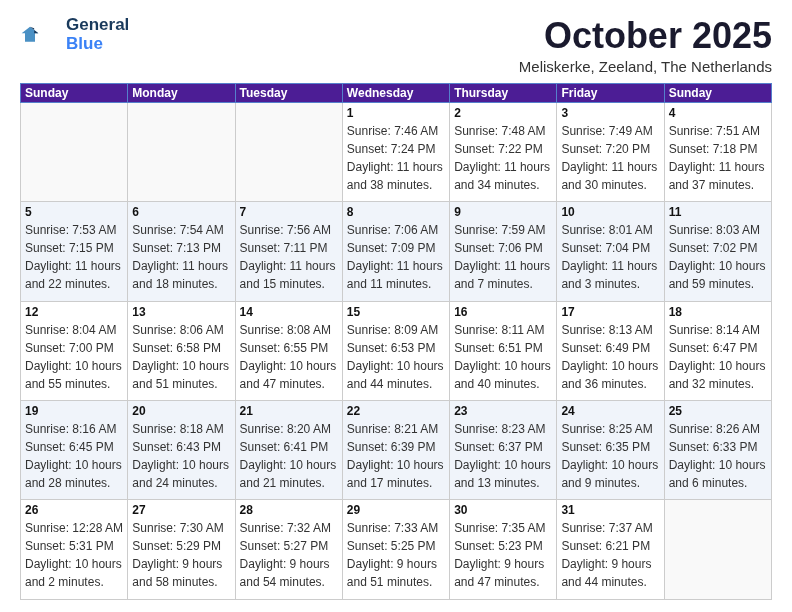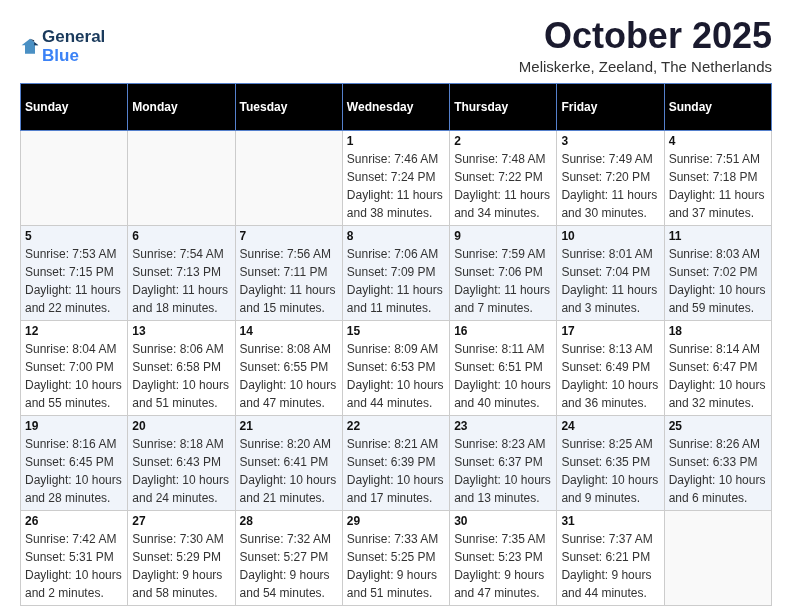--- a/index.html
+++ b/index.html
@@ -19,21 +19,22 @@
     }
     .header {
       display: flex;
       align-items: flex-start;
       justify-content: space-between;
       margin-bottom: 8px;
     }
     .logo {
       display: flex;
       align-items: center;
-      margin-top: 12px;
+      margin-top: 0;
+      gap: 24px;
     }
     .logo-icon {
       width: 20px;
       height: 20px;
       margin-right: 2px;
     }
     .title-block {
       text-align: right;
       margin-left: 9px;
     }
@@ -49,25 +50,25 @@
       margin-top: 2px;
     }
     .calendar {
       flex: 1;
       border: 1px solid #ccc;
       border-collapse: collapse;
       width: 100%;
       table-layout: fixed;
     }
     .calendar th {
-      background: #000000;
+      background: #4c1d95;
       color: #fff;
       font-size: 12px;
       font-weight: bold;
-      padding: 16px 4px;
+      padding: 2px 4px;
       text-align: left;
       border: 1px solid #5580cc;
     }
     .calendar td {
       vertical-align: top;
       border: 1px solid #ccc;
       padding: 3px 4px;
       font-size: 9.5px;
       color: #333;
       height: 82px;
@@ -365,21 +366,21 @@
               <div>Sunset: 6:33 PM</div>
               <div>Daylight: 10 hours</div>
               <div>and 6 minutes.</div>
             </div>
           </td>
         </tr>
         <tr class="row-white">
           <td>
             <span class="day-number">26</span>
             <div class="day-info">
-              <div>Sunrise: 7:42 AM</div>
+              <div>Sunrise: 12:28 AM</div>
               <div>Sunset: 5:31 PM</div>
               <div>Daylight: 10 hours</div>
               <div>and 2 minutes.</div>
             </div>
           </td>
           <td>
             <span class="day-number">27</span>
             <div class="day-info">
               <div>Sunrise: 7:30 AM</div>
               <div>Sunset: 5:29 PM</div>

